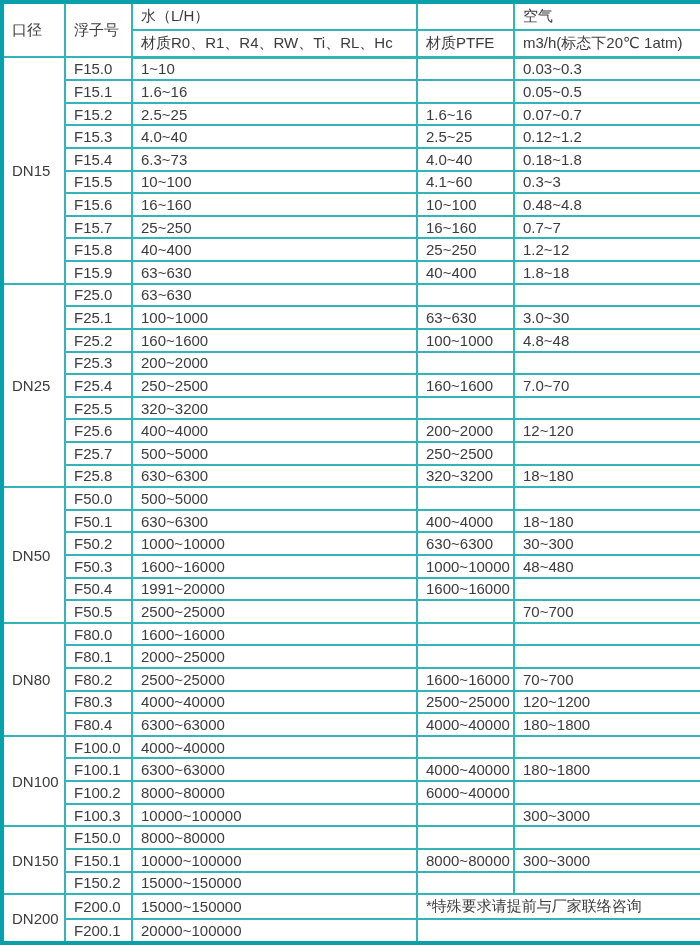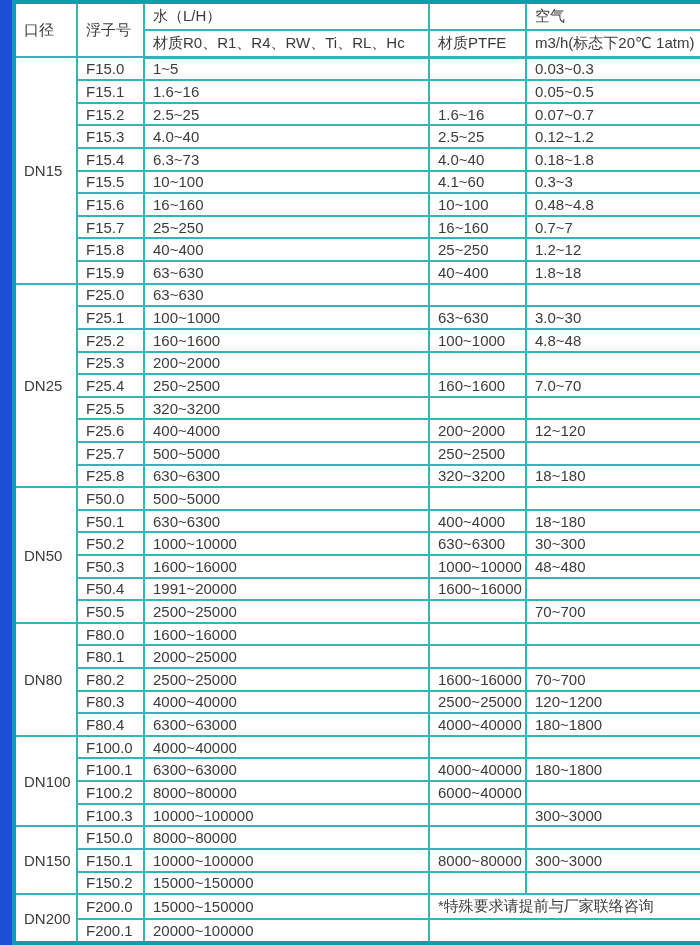--- a/index.html
+++ b/index.html
@@ -1,20 +1,19 @@
 <!DOCTYPE html>
 <html><head>
 <meta charset="utf-8">
 <style>
   * { box-sizing: border-box; margin: 0; padding: 0; }
   html, body { width: 700px; height: 945px; background: #ffffff; }
   .page {
-    width: 700px; height: 945px; background: #1d4ed8;
+    width: 700px; height: 945px; background: #6d28d9;
     font-family: "Liberation Sans", "DejaVu Sans", sans-serif;
-    padding-left: 12px;
   }
   table.spec {
     width: 700px; height: 945px;
     table-layout: fixed;
     border-collapse: collapse;
     border: 4px solid #0a9fa9;
     font-size: 15px;
     color: #3b3b3b;
     background: #ffffff;
   }
@@ -58,21 +57,21 @@
       <tr class="h2">
         <th>材质R0、R1、R4、RW、Ti、RL、Hc</th>
         <th>材质PTFE</th>
         <th>m3/h(标态下20℃ 1atm)</th>
       </tr>
     </thead>
     <tbody>
         <tr>
           <td class="diam gs" rowspan="10">DN15</td>
           <td class="gs">F15.0</td>
-          <td class="gs">1~5</td>
+          <td class="gs">1~10</td>
           <td class="gs"></td>
           <td class="gs">0.03~0.3</td>
         </tr>
         <tr>
           <td>F15.1</td>
           <td>1.6~16</td>
           <td></td>
           <td>0.05~0.5</td>
         </tr>
         <tr>

